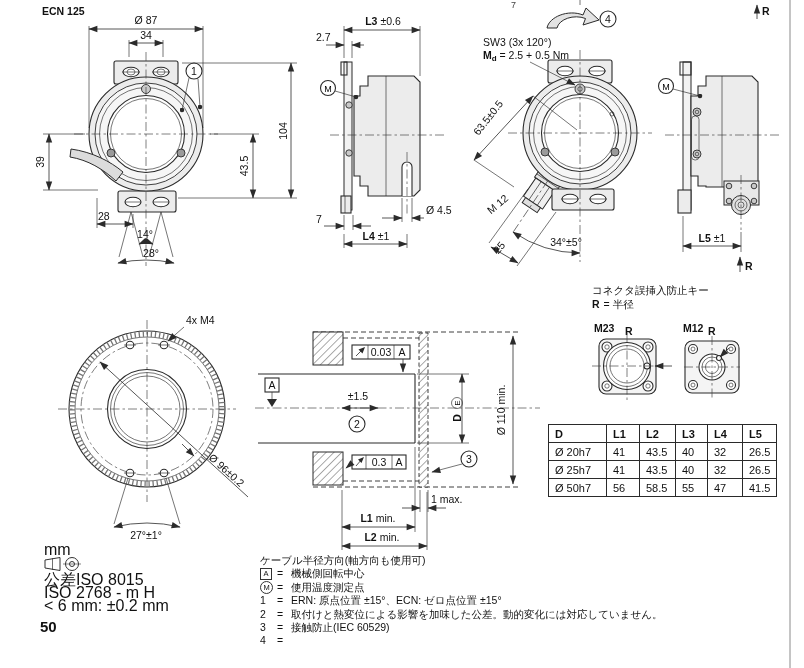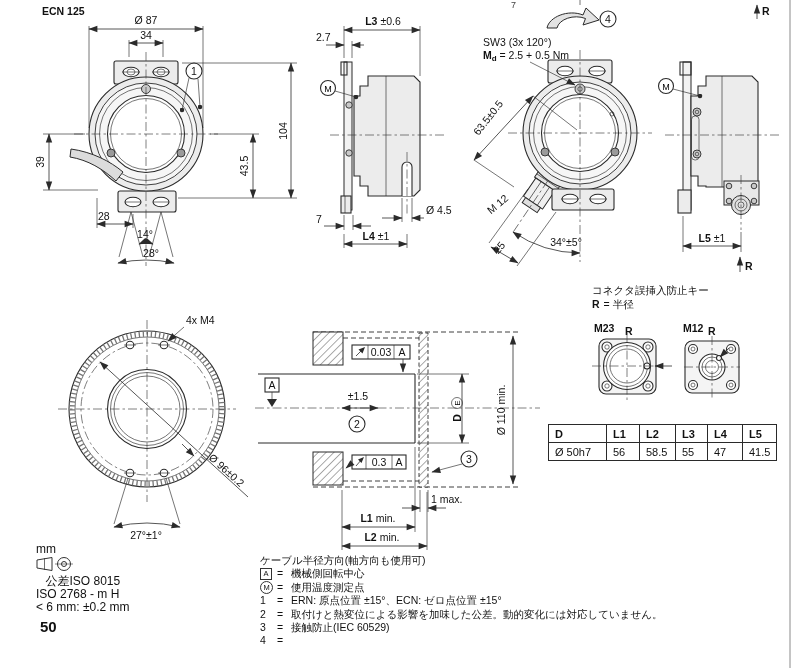--- a/index.html
+++ b/index.html
@@ -21,22 +21,22 @@
   .mid{text-anchor:middle;}
   .scr{fill:#9a9a9a;stroke:#2b2b2b;stroke-width:.9;}
   .scr2{fill:#c9c9c9;stroke:#2b2b2b;stroke-width:.9;}
   
   .dim-table{position:absolute;left:548px;top:424px;border-collapse:collapse;
              font-size:11px;table-layout:fixed;}
   .dim-table th,.dim-table td{border:1px solid #2a2a2a;padding:1px 0 1px 6px;
              text-align:left;height:15px;white-space:nowrap;}
   .dim-table{border:1.5px solid #2a2a2a;}
   .dim-table th{font-weight:bold;}
-  .tolblock{position:absolute;left:36px;top:543px;font-size:12px;line-height:13px;}
-  .tolrow2{display:flex;gap:0;justify-content:center;}
+  .tolblock{position:absolute;left:44px;top:543px;font-size:16px;line-height:13px;}
+  .tolrow2{display:flex;gap:0;}
   .tol-iso{}
   .pageno{position:absolute;left:40px;top:618px;font-weight:bold;font-size:15px;}
   .notes{position:absolute;left:260px;top:554px;font-size:10.5px;}
   .nrow{display:flex;align-items:flex-end;height:13.4px;line-height:13.4px;white-space:nowrap;}
   .ncol-sym{width:17px;flex:0 0 17px;}
   .ncol-eq{width:14px;flex:0 0 14px;}
   .sym-box{display:inline-block;width:10px;height:10px;border:1px solid #333;
            font-size:7.5px;line-height:10px;text-align:center;vertical-align:1px;}
   .sym-circ{display:inline-block;width:11px;height:11px;border:1px solid #333;border-radius:50%;
            font-size:7.5px;line-height:11px;text-align:center;vertical-align:0px;}
@@ -445,20 +445,36 @@
   <tbody>
         <tr>
     <th>D</th>
     <th>L1</th>
     <th>L2</th>
     <th>L3</th>
     <th>L4</th>
     <th>L5</th>
   </tr>
   <tr>
+    <td>Ø 20h7</td>
+          <td>41</td>
+          <td>43.5</td>
+          <td>40</td>
+          <td>32</td>
+          <td>26.5</td>
+  </tr>
+  <tr>
+    <td>Ø 25h7</td>
+          <td>41</td>
+          <td>43.5</td>
+          <td>40</td>
+          <td>32</td>
+          <td>26.5</td>
+  </tr>
+  <tr>
     <td>Ø 50h7</td>
           <td able="false">56</td>
           <td>58.5</td>
           <td>55</td>
           <td>47</td>
           <td>41.5</td>
   </tr>
 </tbody>
     </table>
 

